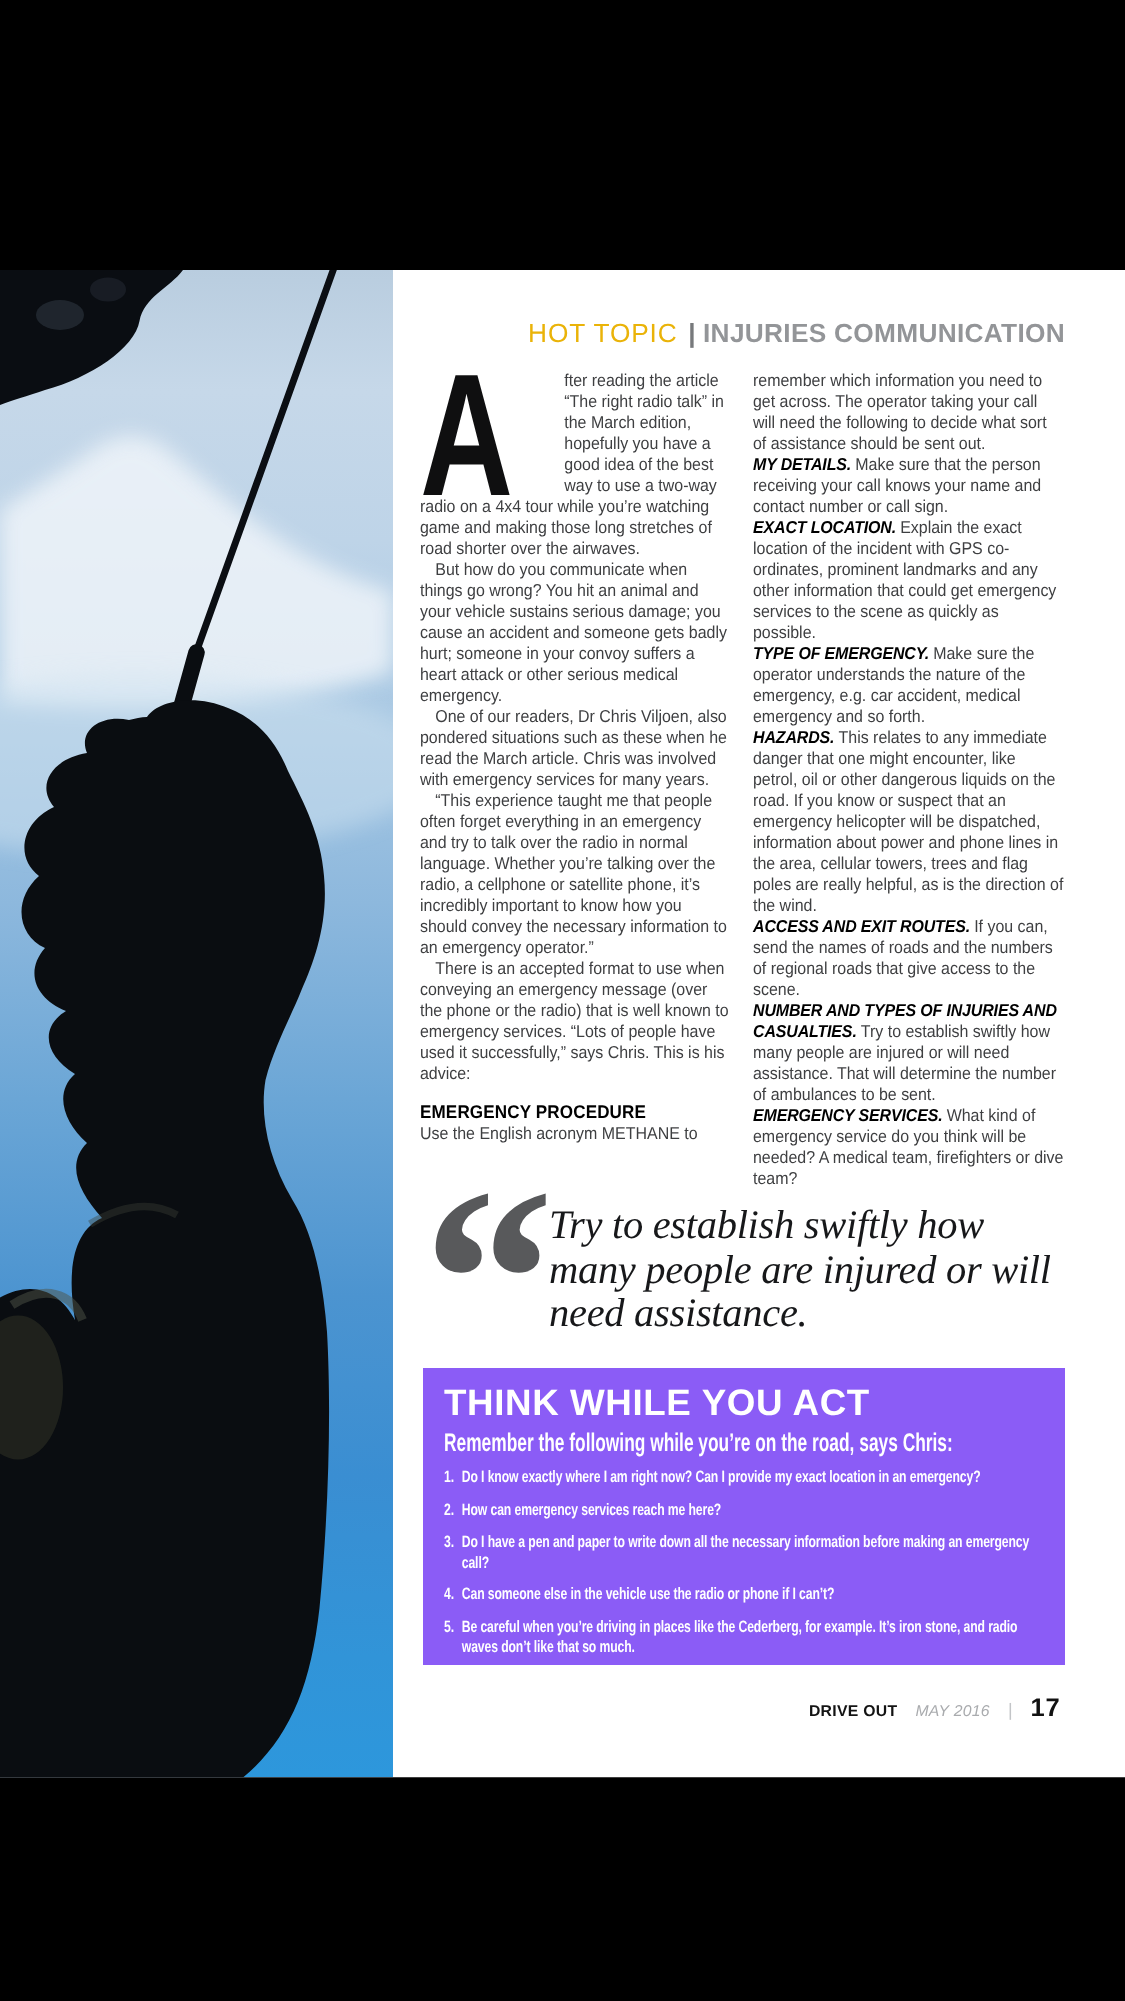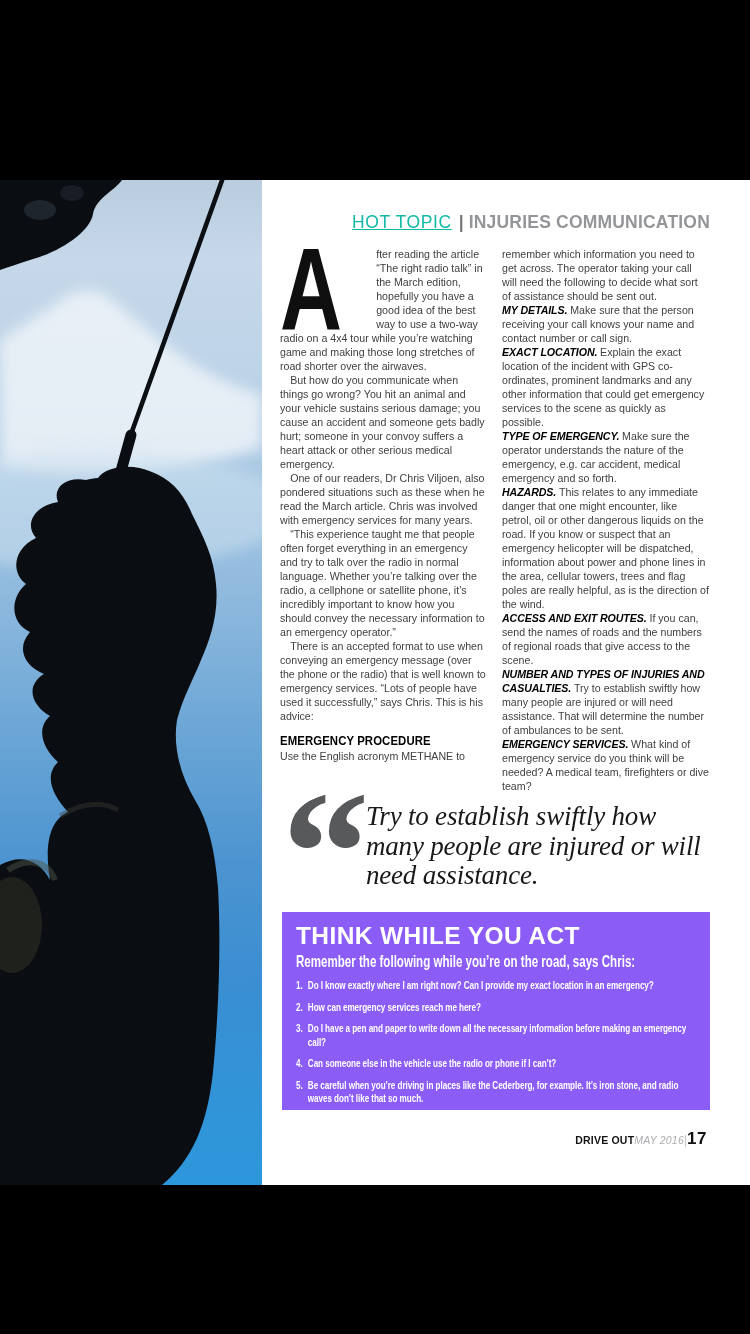--- a/index.html
+++ b/index.html
@@ -10,21 +10,21 @@
   }
   .bar{position:absolute;left:0;width:750px;background:#000;}
   .bar-top{top:0;height:180px;}
   .bar-bottom{top:1185px;height:149px;}
   .page{position:absolute;left:0;top:180px;width:750px;height:1005px;background:#ffffff;}
   .photo{position:absolute;left:0;top:180px;width:262px;height:1005px;overflow:hidden;}
   .photo svg{display:block;}
 
   
   .kicker{position:absolute;top:212px;right:40px;white-space:nowrap;font-size:17.5px;line-height:20px;}
-  .kicker-light{color:#14b8a6;letter-spacing:.6px;text-decoration:underline;}
+  .kicker-light{color:#eab308;letter-spacing:.6px;}
   .kicker-sep{color:#77797c;font-weight:bold;margin:0 5px 0 7px;}
   .kicker-bold{color:#939598;font-weight:bold;letter-spacing:.2px;}
 
   
   .columns{
     position:absolute;left:280px;top:247px;width:465px;
     transform:scaleX(.925);transform-origin:0 0;
     display:flex;gap:16px;
     color:#3e3f41;font-size:11.5px;line-height:14px;
   }
@@ -61,21 +61,21 @@
   .tb-sub{
     width:147%;transform:scaleX(.68);transform-origin:0 0;
     font-size:17px;line-height:19px;font-weight:bold;margin-top:3px;white-space:nowrap;
   }
   .tb-items{width:135%;transform:scaleX(.74);transform-origin:0 0;margin-top:8px;}
   .tb-item{display:flex;font-size:11px;line-height:13.5px;font-weight:bold;margin-bottom:8px;letter-spacing:-.1px;}
   .tb-num{width:16px;flex:none;}
   .tb-text{flex:1;}
 
   
-  .footer{position:absolute;top:1129px;right:43px;display:flex;align-items:baseline;gap:0;font-size:10.5px;}
+  .footer{position:absolute;top:1129px;right:43px;display:flex;align-items:baseline;gap:12px;font-size:10.5px;}
   .footer-brand{color:#131313;font-weight:bold;letter-spacing:.2px;}
   .footer-issue{color:#a9abae;letter-spacing:.2px;font-style:italic;}
   .footer-sep{color:#c3c5c8;font-size:12px;}
   .footer-page{color:#111;font-weight:bold;font-size:17px;letter-spacing:.5px;}
 </style>
 </head>
 <body>
 
 <div class="bar bar-top"></div>
 <div class="page"></div>

